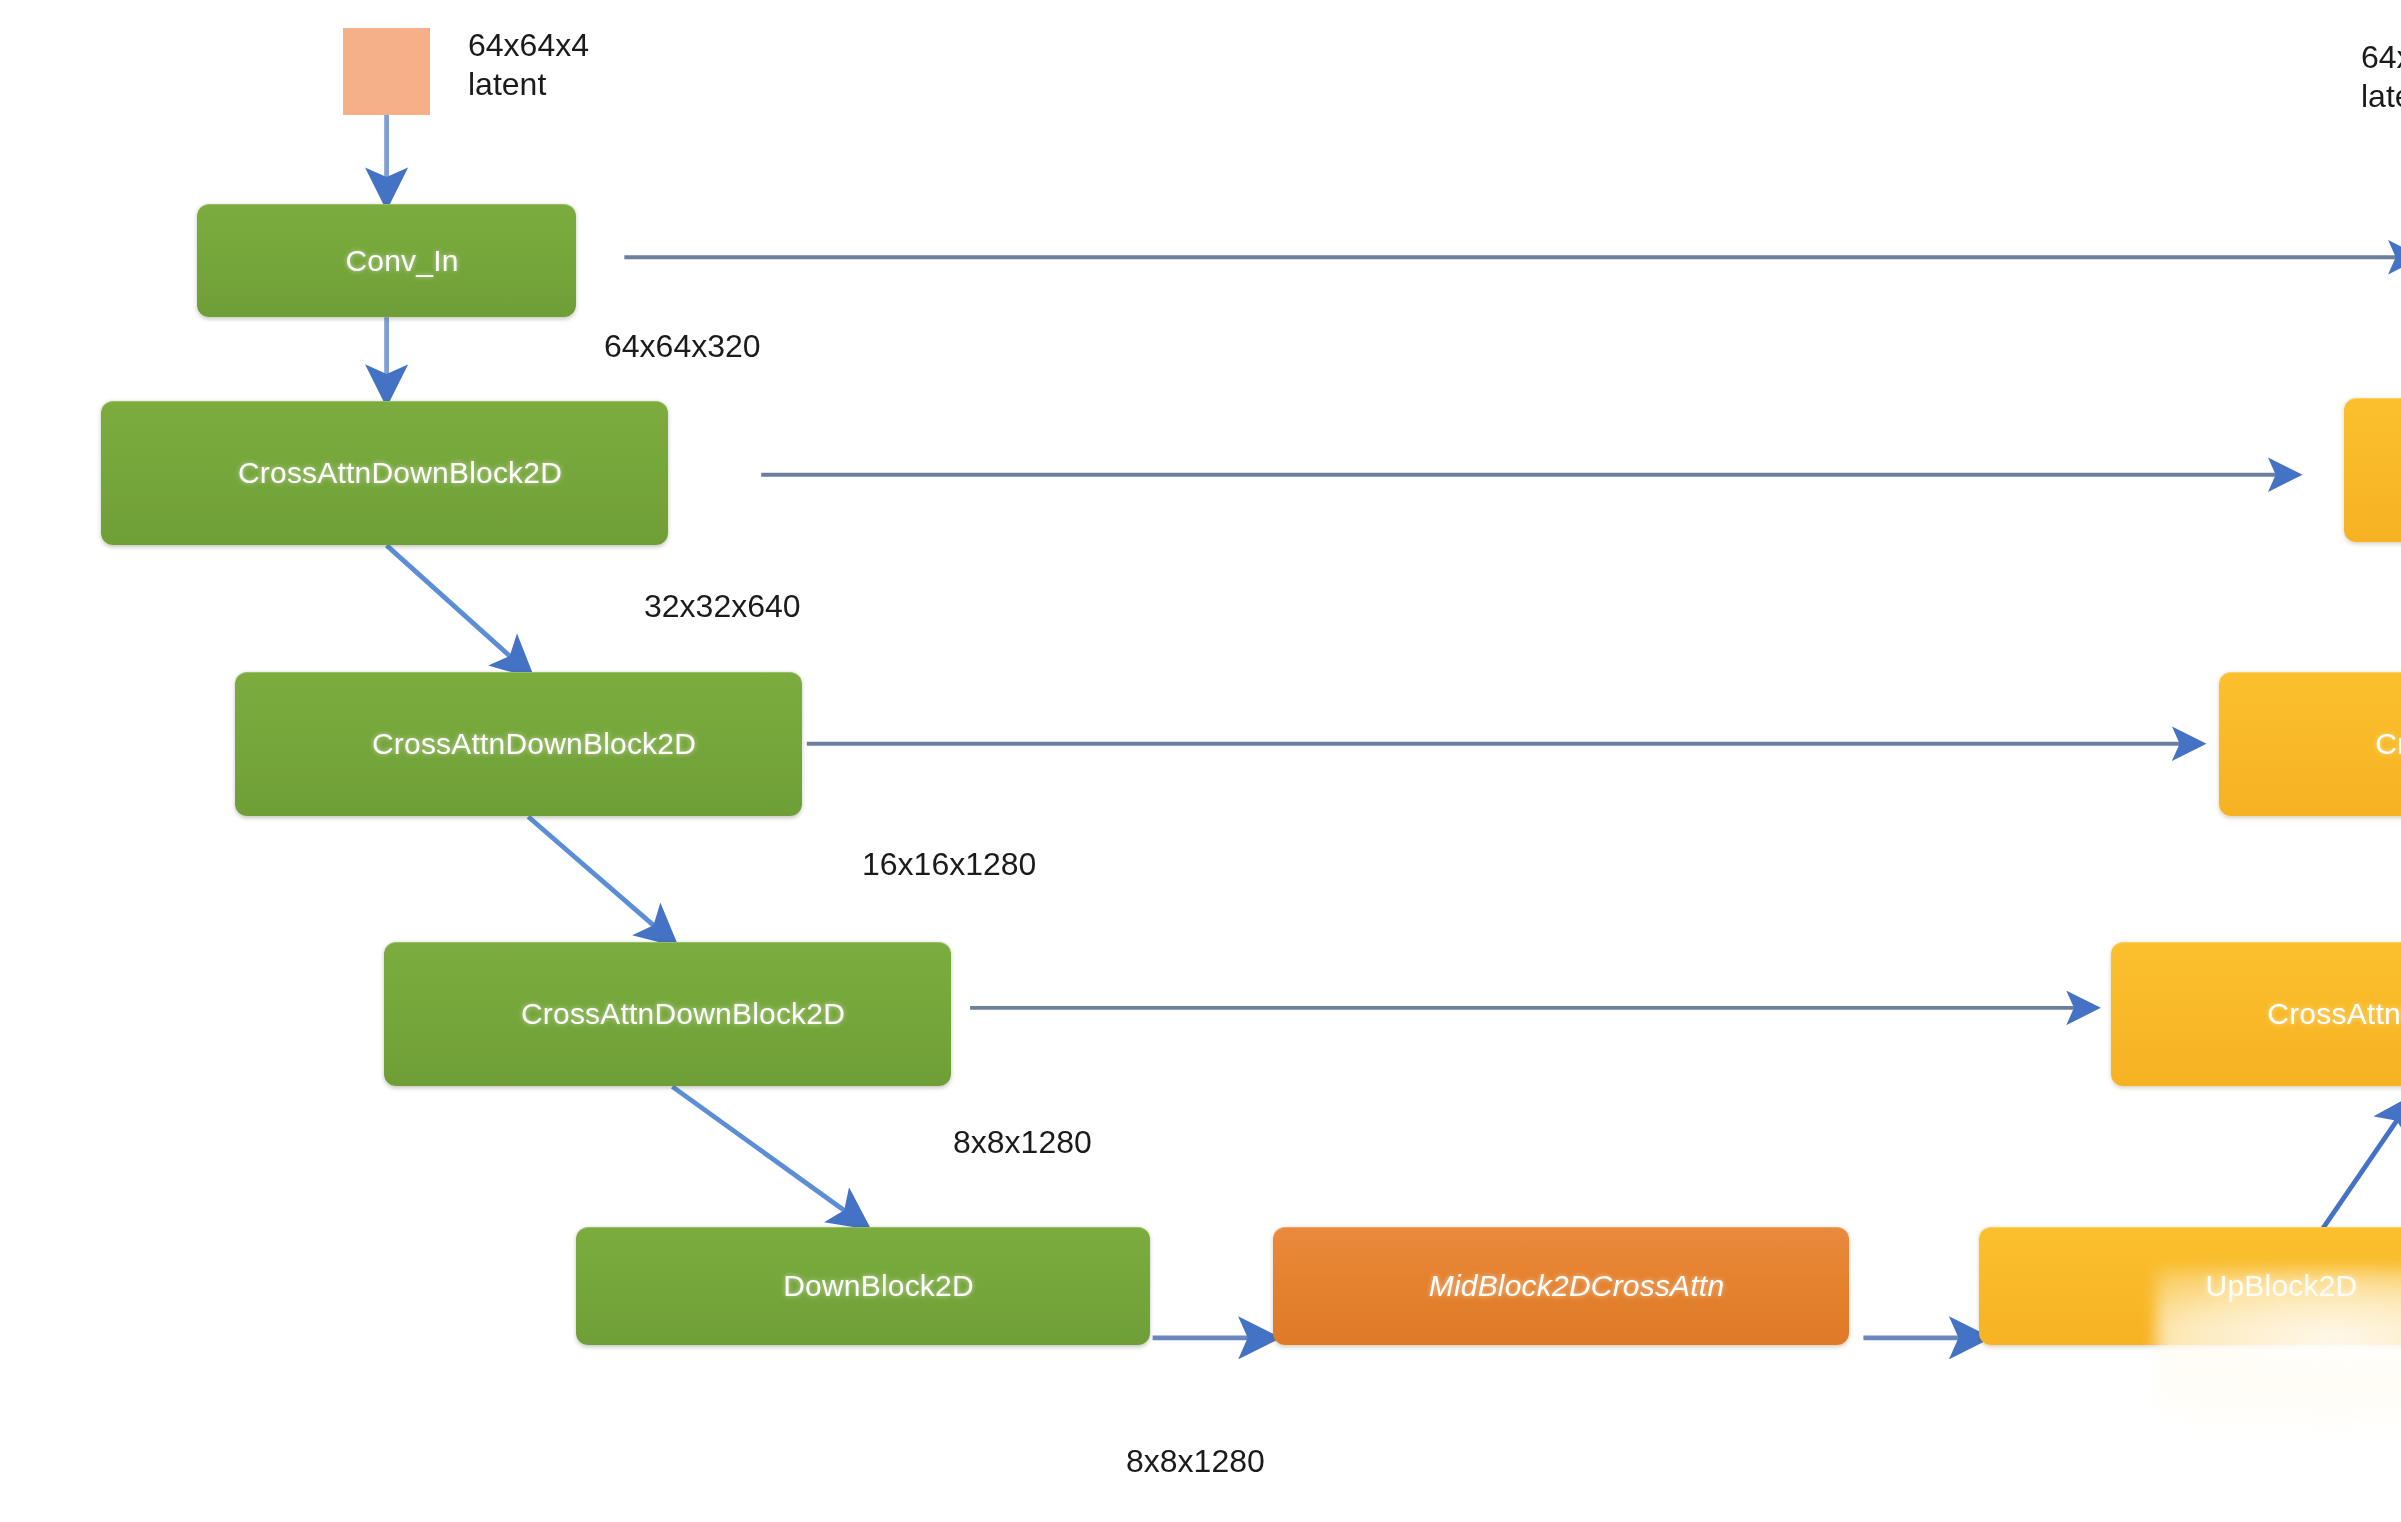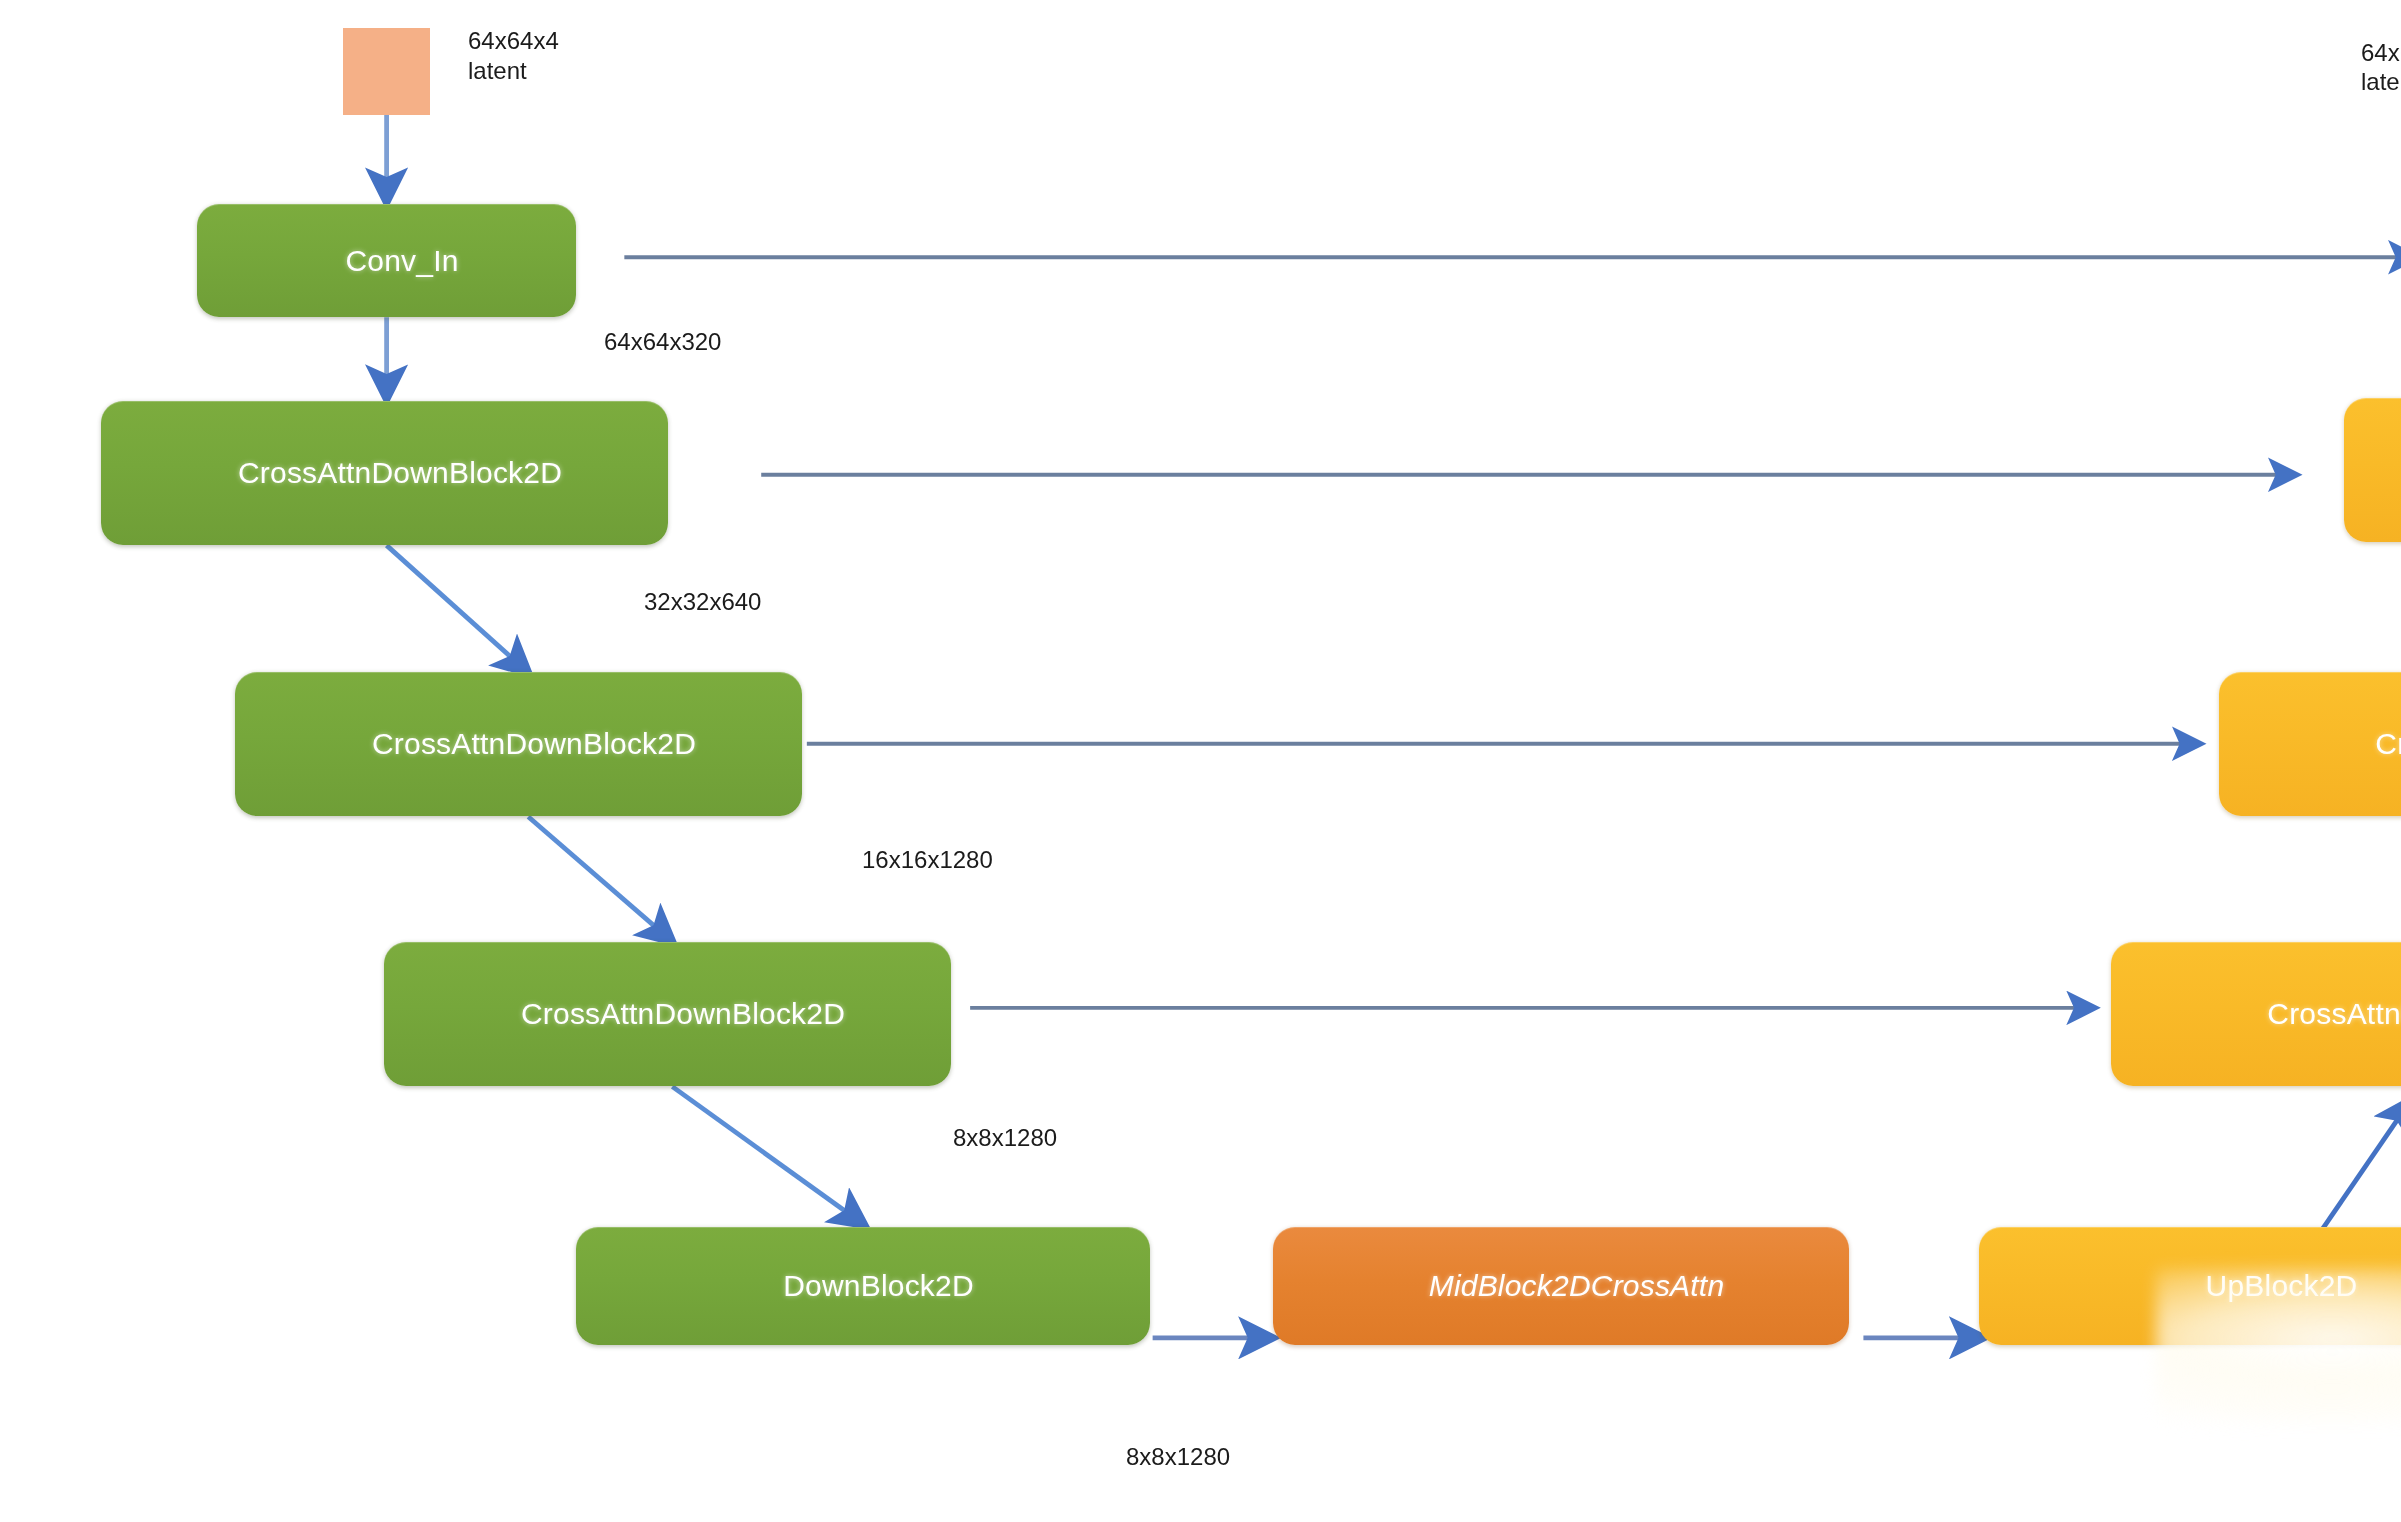--- a/index.html
+++ b/index.html
@@ -21,21 +21,21 @@
     top: 0;
     width: 2956px;
     height: 1523px;
     pointer-events: none;
   }
   .node {
     position: absolute;
     display: flex;
     align-items: center;
     justify-content: center;
-    border-radius: 22px;
+    border-radius: 12px;
     box-sizing: border-box;
     color: #ffffff;
     text-align: center;
     letter-spacing: 0.2px;
     text-shadow: 0 0 4.8px rgba(255,255,255,0.55);
     z-index: 3;
     padding-left: 31px;
   }
   .node.green {
     background: linear-gradient(180deg, #7cac3e 0%, #76a73b 45%, #6f9e37 100%);
@@ -61,21 +61,21 @@
     white-space: nowrap;
   }
   .latent {
     position: absolute;
     background: #f5b087;
     z-index: 3;
   }
   .dimlabel {
     position: absolute;
     color: #1b1b1b;
-    font-size: 24px;
+    font-size: 32px;
     line-height: 1.22;
     white-space: pre-line;
     z-index: 4;
   }
   
   .bloom {
     position: absolute;
     z-index: 4;
     pointer-events: none;
     background: radial-gradient(ellipse at 35% 45%,

